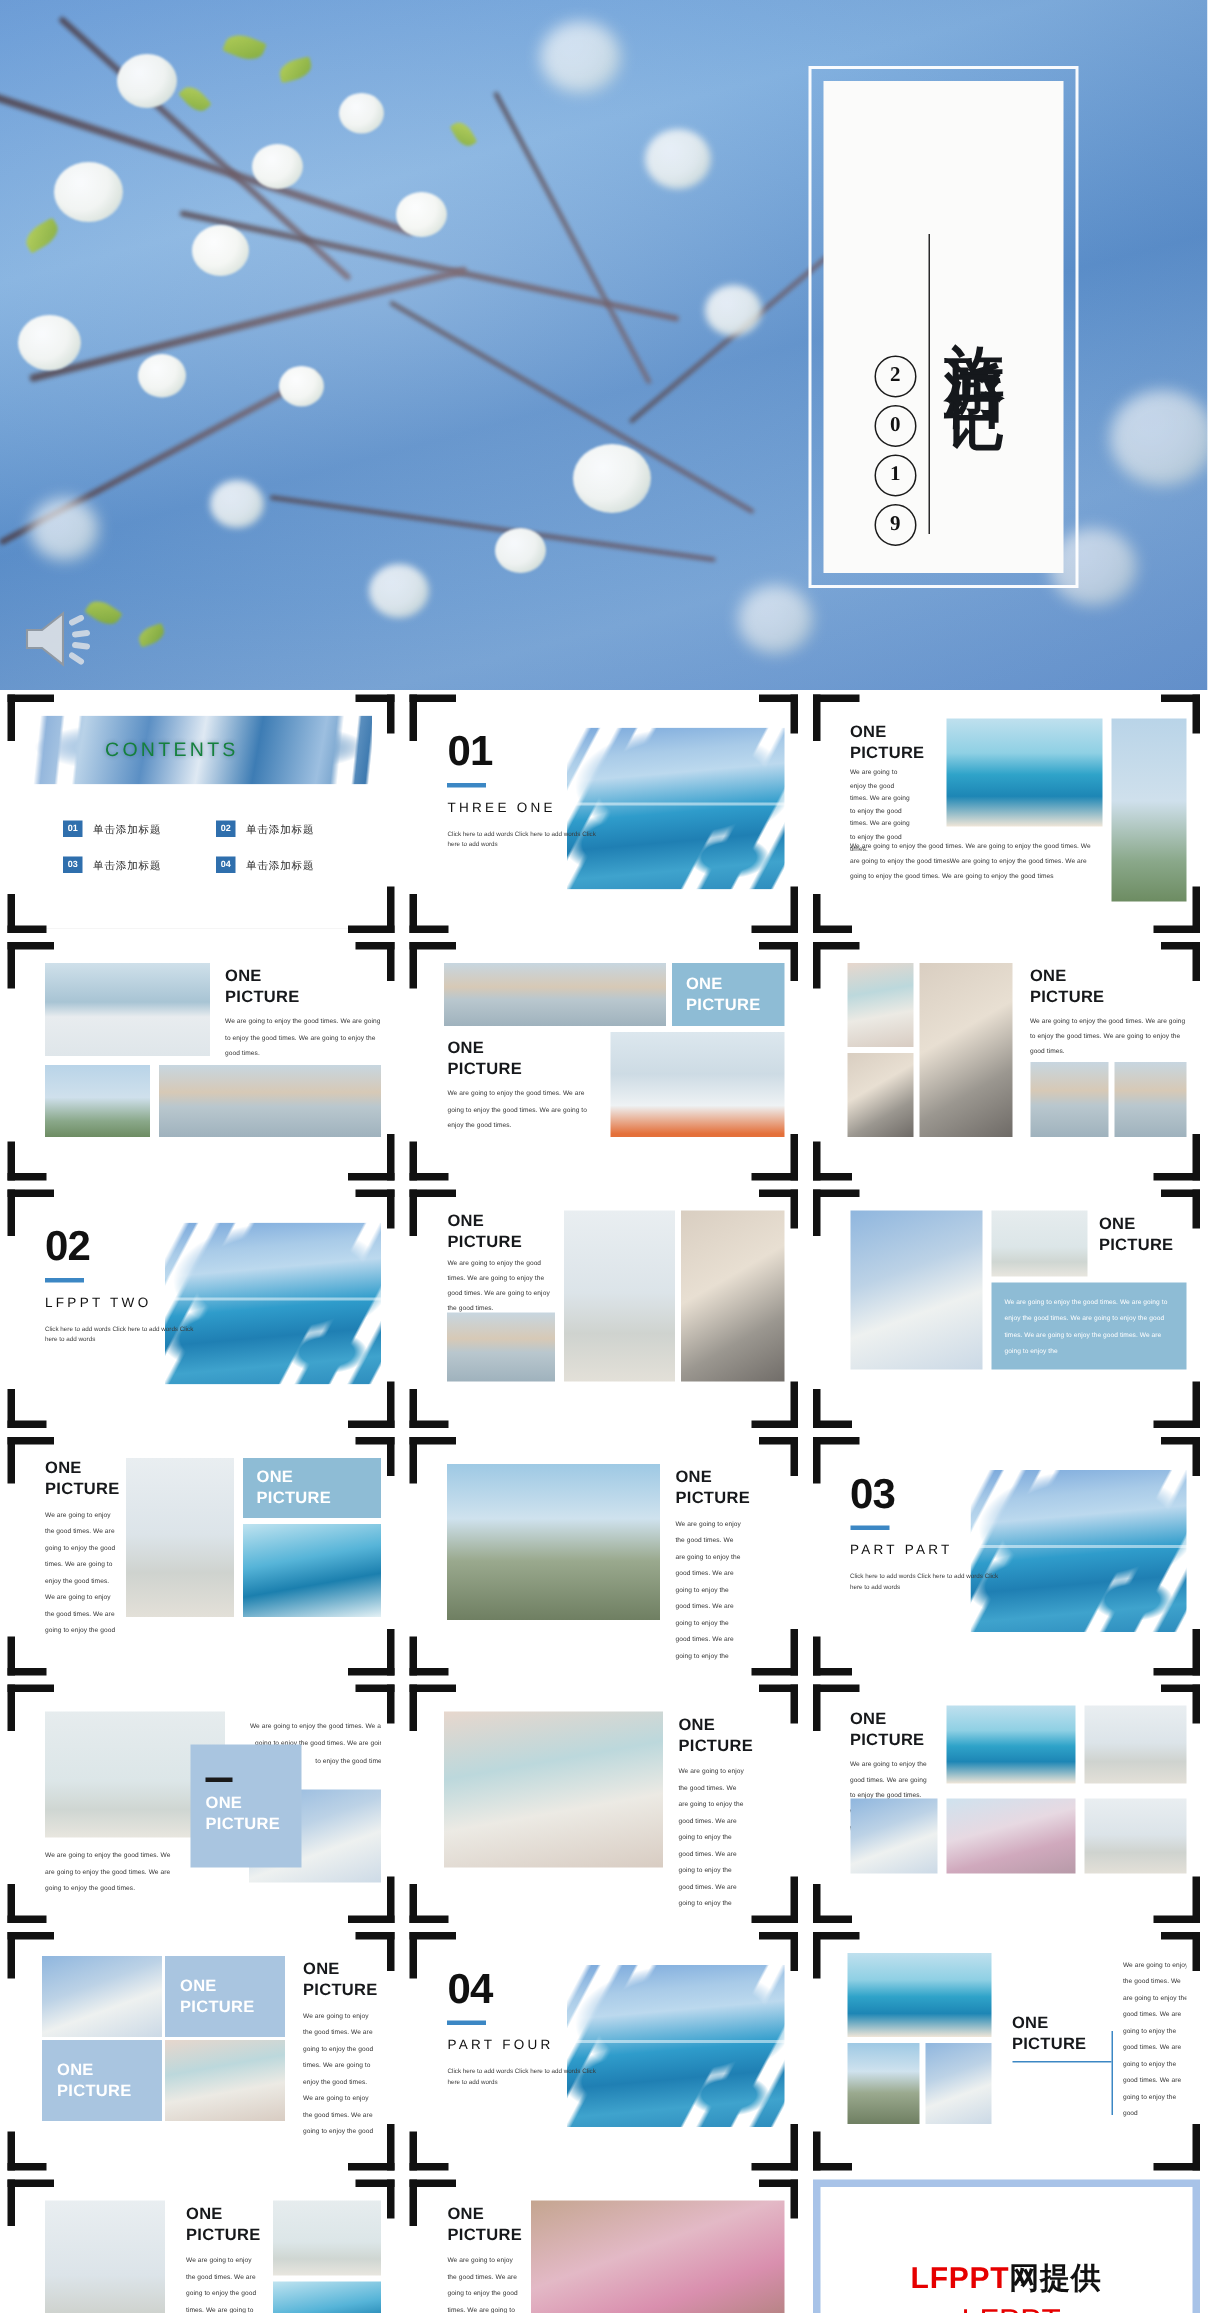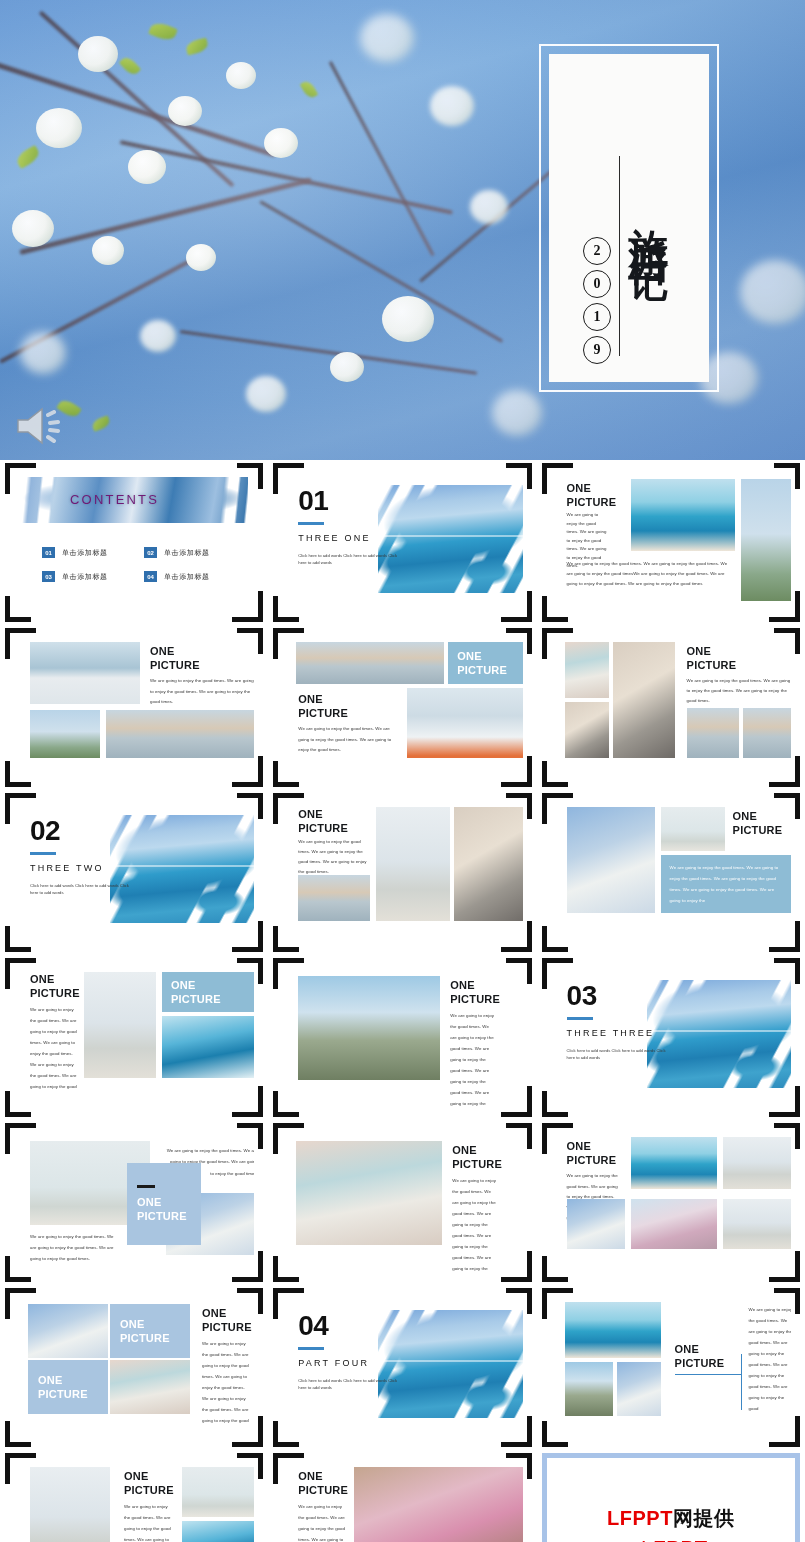--- a/index.html
+++ b/index.html
@@ -138,21 +138,21 @@
   
   .contents-brush { position: absolute; left: 6px; top: 6px; width: 228px; height: 46px;
     background: linear-gradient(100deg,#7fa7d6 0%,#b9d2e8 16%,#5b8fc4 34%,#dfe9f3 50%,#3d7cb4 66%,#9dbfe0 84%,#2f6fa8 100%);
     -webkit-mask-image:
       radial-gradient(ellipse 58% 52% at 50% 46%, #000 64%, transparent 84%),
       linear-gradient(96deg, transparent 0 3%, #000 5% 9%, transparent 10% 14%, #000 15% 88%, transparent 90% 94%, #000 95% 98%, transparent 99%);
     mask-image:
       radial-gradient(ellipse 58% 52% at 50% 46%, #000 64%, transparent 84%),
       linear-gradient(96deg, transparent 0 3%, #000 5% 9%, transparent 10% 14%, #000 15% 88%, transparent 90% 94%, #000 95% 98%, transparent 99%);
   }
-  .contents-title { position: absolute; left: 56px; top: 21px; font-size: 13px; color: #701a75;
+  .contents-title { position: absolute; left: 56px; top: 21px; font-size: 13px; color: #15803d;
     letter-spacing: 2.2px; font-weight: 400; text-shadow: 0 0 3px rgba(40,70,110,.45); }
   .toc-grid { position: absolute; left: 28px; top: 76px; width: 196px;
     display: grid; grid-template-columns: 1fr 1fr; row-gap: 13px; column-gap: 8px; }
   .toc-item { display: flex; align-items: center; gap: 7px; }
   .toc-badge { width: 13px; height: 11px; background: #2f6fad; color: #fff;
     font-size: 6px; font-weight: 700; display: flex; align-items: center; justify-content: center; }
   .toc-label { font-size: 7px; color: #2a2a2a; letter-spacing: .6px;
     font-family: "DejaVu Sans", sans-serif; }
 
   
@@ -366,21 +366,21 @@
         <i class="br-tr"></i>
         <i class="br-bl"></i>
       </div>
     <div class="slide">
       <div class="brush" style="left:96px;top:14px;width:150px;height:108px">
         <div class="brush-horizon"></div>
       </div>
       <div style="position:absolute;left:16px;top:16px">
         <div class="part-num">02</div>
         <div class="part-rule"></div>
-        <div class="part-label">THREE  TWO</div>
+        <div class="part-label">LFPPT  TWO</div>
         <div class="part-body">Click here to add words Click here to add words Click here to add words</div>
       </div>
     </div>
   </div>
 
   <div class="cell">
     <div class="frame">
         <i class="br-tr"></i>
         <i class="br-bl"></i>
       </div>
@@ -456,21 +456,21 @@
         <i class="br-tr"></i>
         <i class="br-bl"></i>
       </div>
     <div class="slide">
       <div class="brush" style="left:96px;top:14px;width:150px;height:108px">
         <div class="brush-horizon"></div>
       </div>
       <div style="position:absolute;left:16px;top:16px">
         <div class="part-num">03</div>
         <div class="part-rule"></div>
-        <div class="part-label">THREE  THREE</div>
+        <div class="part-label">PART  PART</div>
         <div class="part-body">Click here to add words Click here to add words Click here to add words</div>
       </div>
     </div>
   </div>
 
   <div class="cell">
     <div class="frame">
         <i class="br-tr"></i>
         <i class="br-bl"></i>
       </div>

